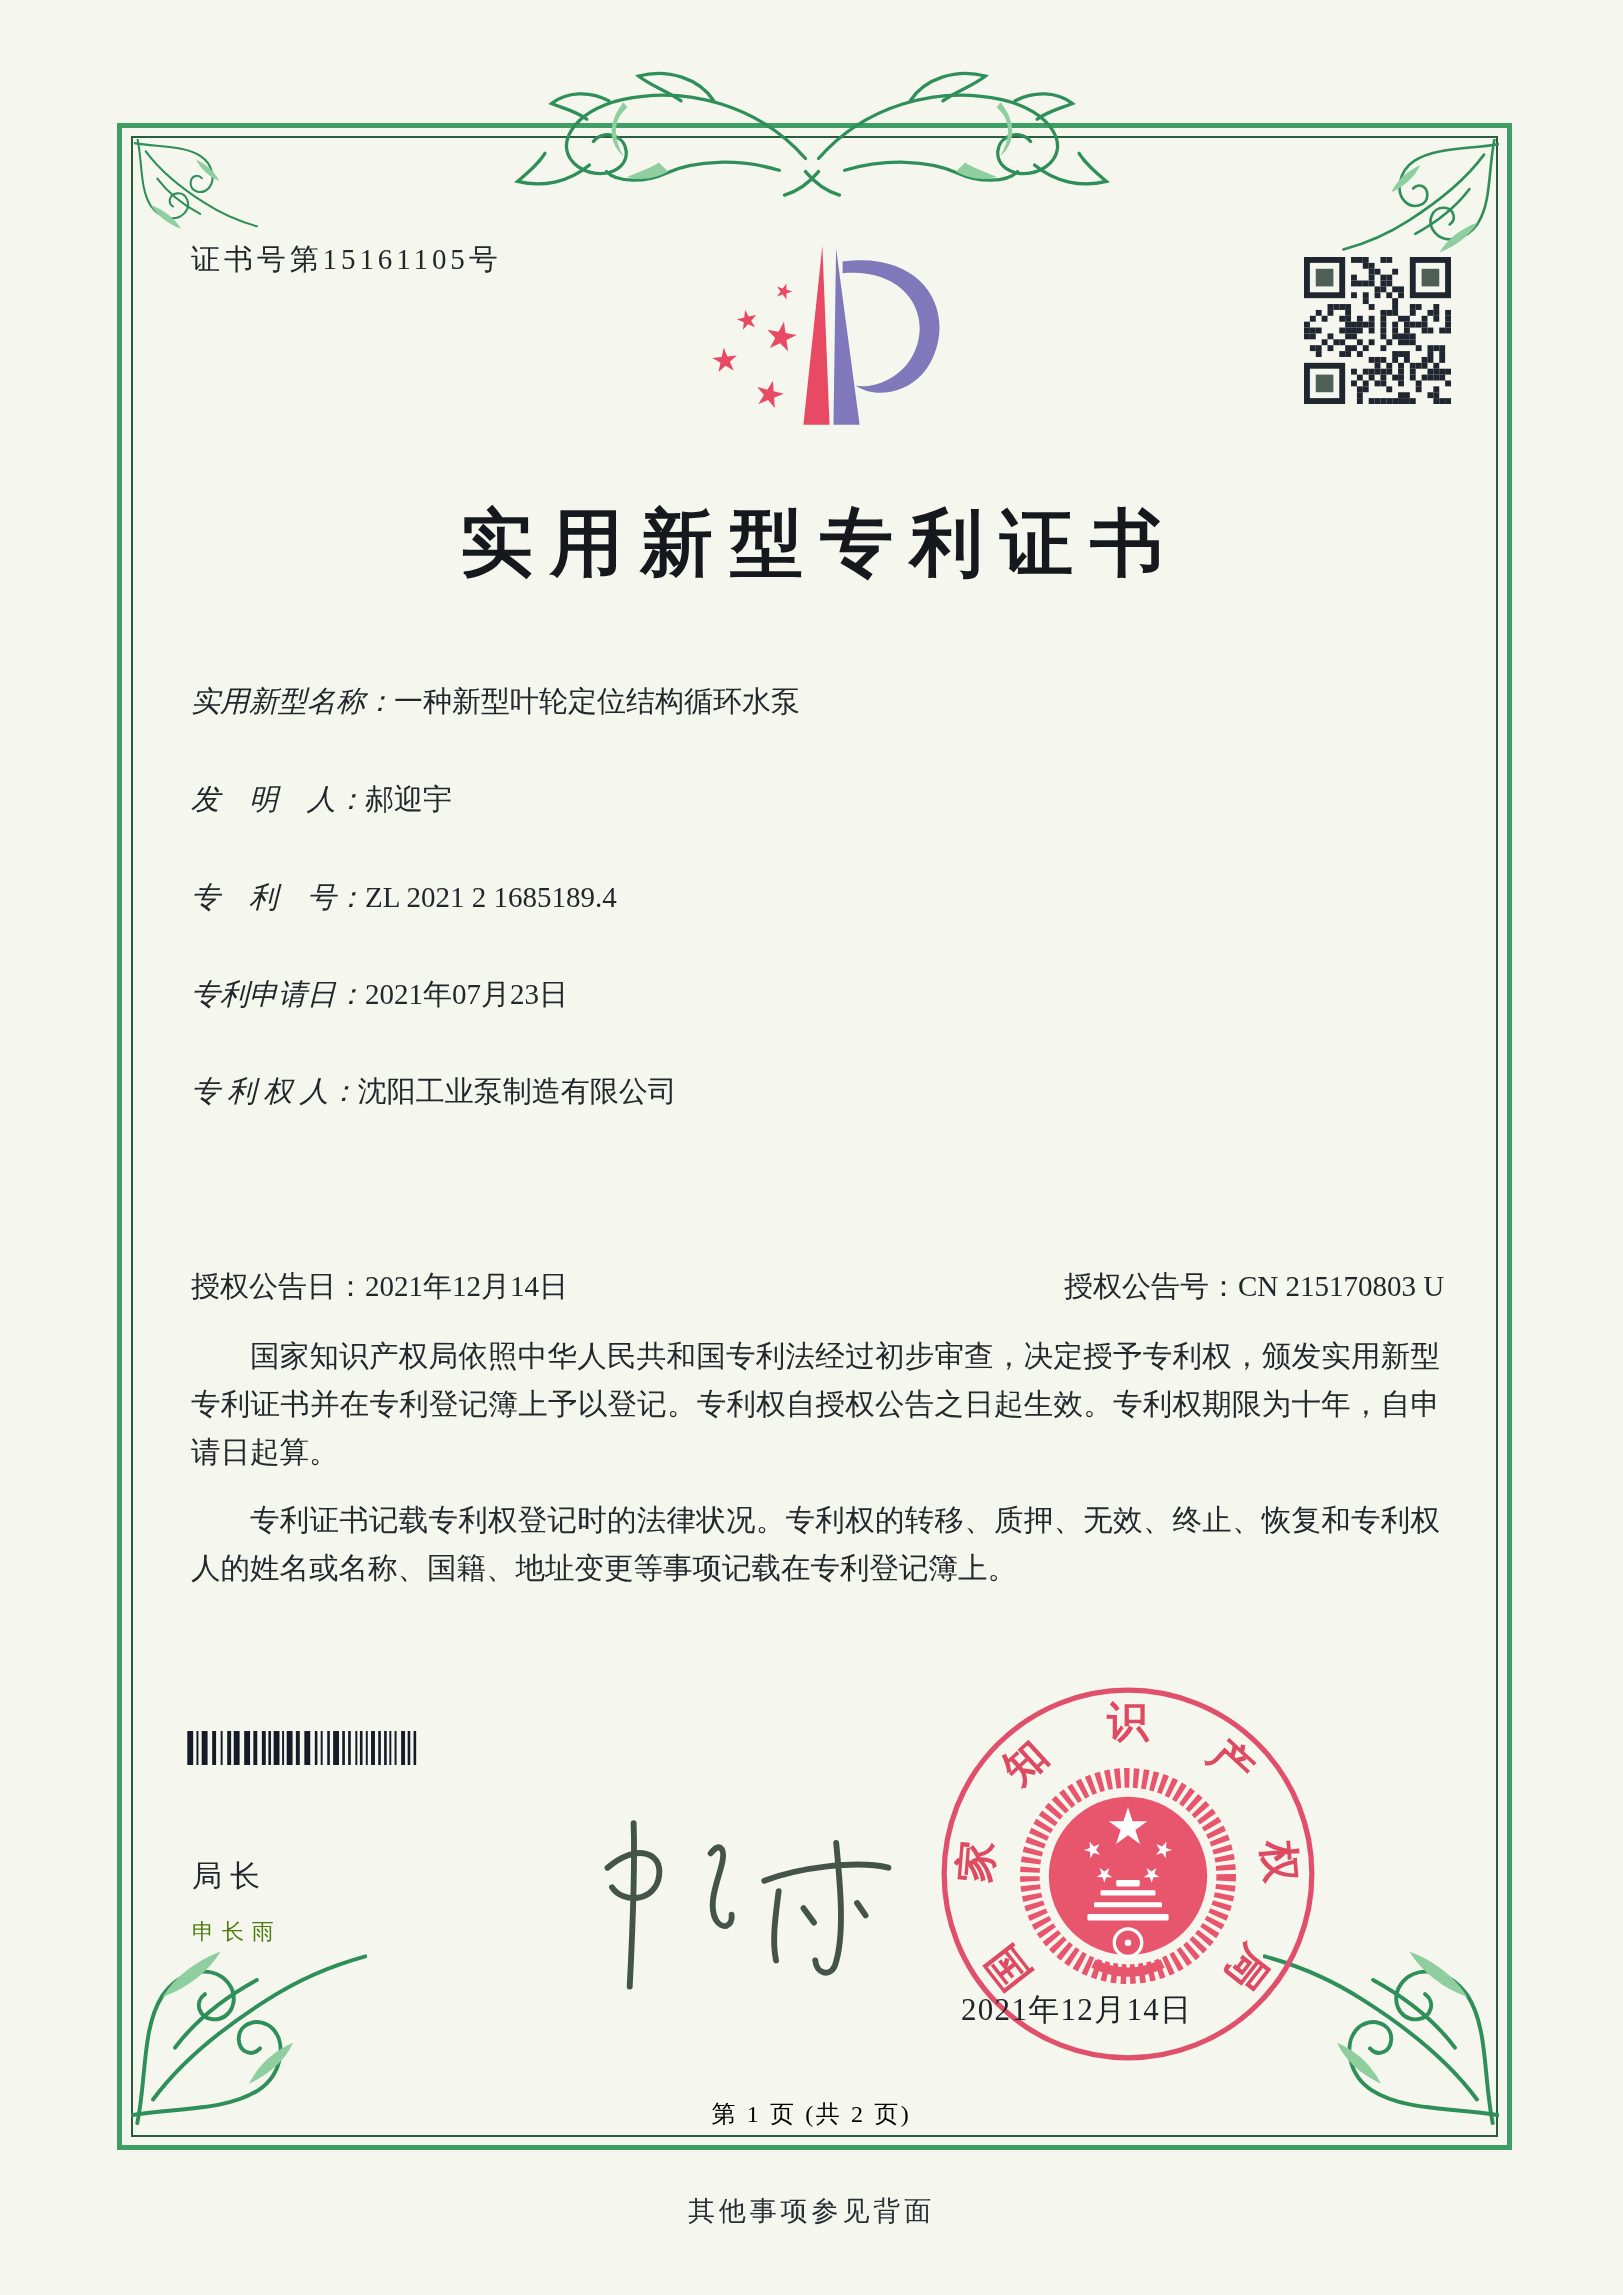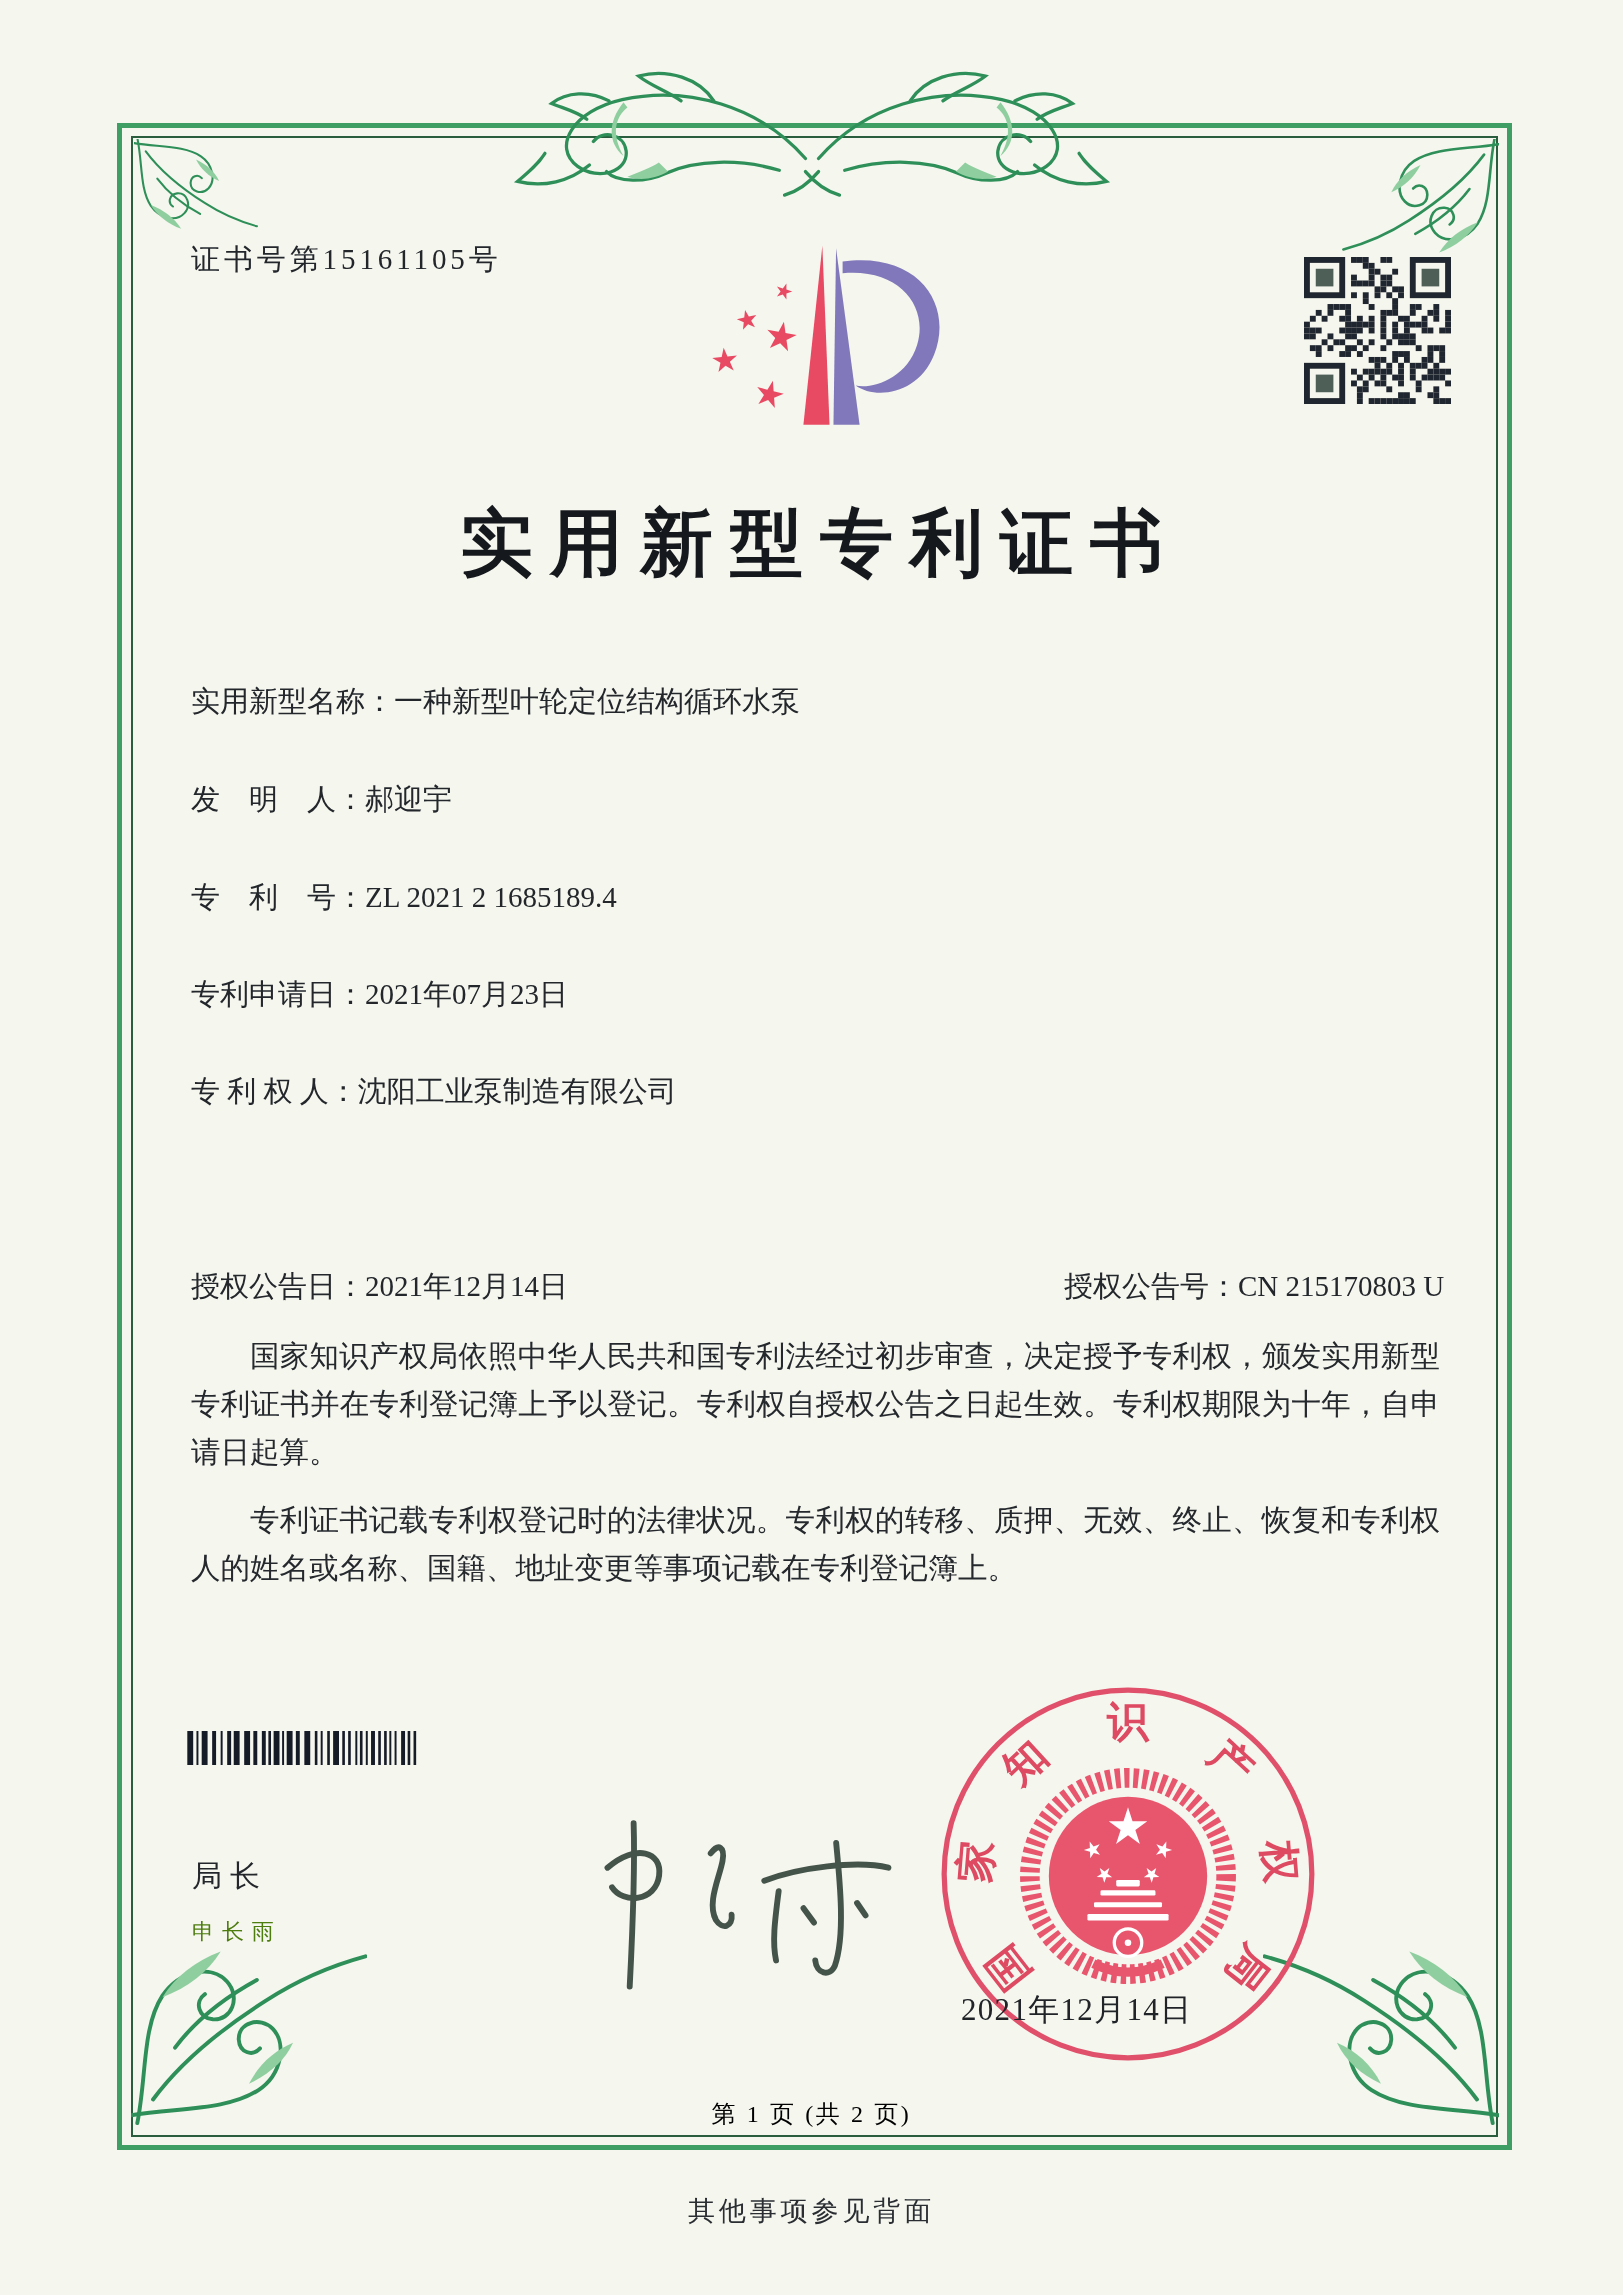--- a/index.html
+++ b/index.html
@@ -5,21 +5,21 @@
   html,body{margin:0;padding:0;}
   body{width:1623px;height:2295px;background:#f3f5ea;font-family:"Liberation Serif","DejaVu Serif",serif;color:#1d2126;}
   #paper{position:relative;width:1623px;height:2295px;overflow:hidden;background:#f5f6ee;}
   
   .frame-outer{position:absolute;left:117px;top:123px;width:1385px;height:2017px;border:5.9px solid #3f9e63;}
   .frame-inner{position:absolute;left:9.2px;top:7.9px;right:9.2px;bottom:7.9px;border:2.6px solid #2a5c3e;}
   .abs{position:absolute;}
   .cert-no{left:191px;top:240px;font-size:29px;letter-spacing:3.9px;color:#23272c;}
   .title{left:0;top:495px;width:1623px;text-align:center;font-size:73px;font-weight:bold;letter-spacing:17px;color:#15181c;text-indent:17px;}
   .field-row{left:191px;width:1270px;font-size:29px;white-space:nowrap;color:#23272c;}
-  .field-label{display:inline;}
+  .field-label{display:inline;font-style:italic;}
   .field-value{display:inline;}
   .grant-right{position:absolute;left:873px;top:0;}
   .paras{left:191px;top:1332px;width:1249px;font-size:29.5px;line-height:48px;text-align:justify;color:#25292e;}
   .paras p{margin:0;text-indent:2em;}
   .paras p + p{margin-top:19.6px;}
   .officer-title{left:192px;top:1856px;font-size:30px;letter-spacing:7.9px;color:#23272c;}
   .officer-name{left:192px;top:1917px;font-size:22px;letter-spacing:7.9px;color:#4d7c0f;}
   .seal-date{left:961px;top:1989px;width:353px;font-size:31px;letter-spacing:1.3px;color:#202327;z-index:6;}
   .page-num{left:0;top:2098px;width:1623px;text-align:center;font-size:24px;letter-spacing:2.6px;color:#000000;}
   .back-note{left:0;top:2193px;width:1623px;text-align:center;font-size:27px;letter-spacing:3.9px;color:#2a2e33;}

